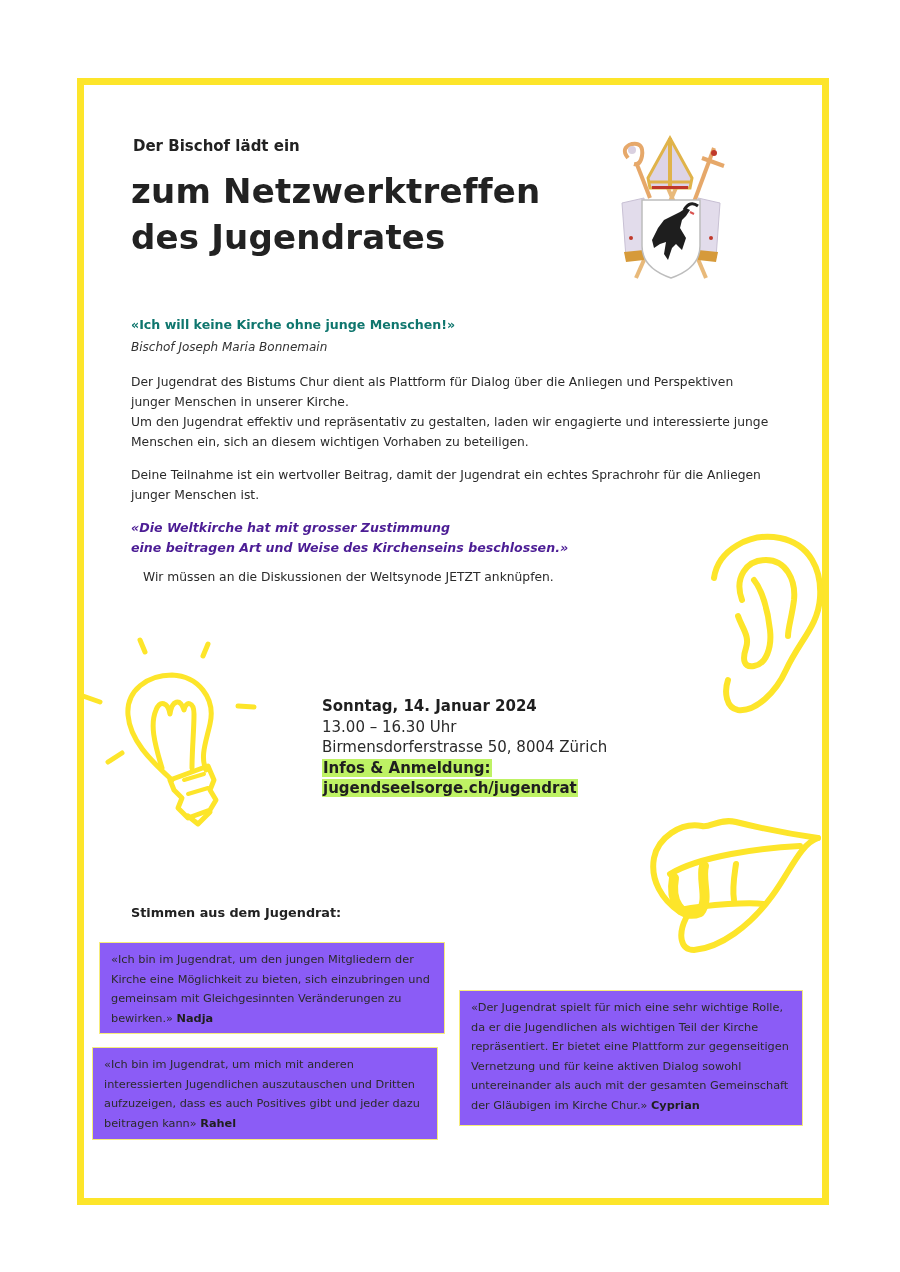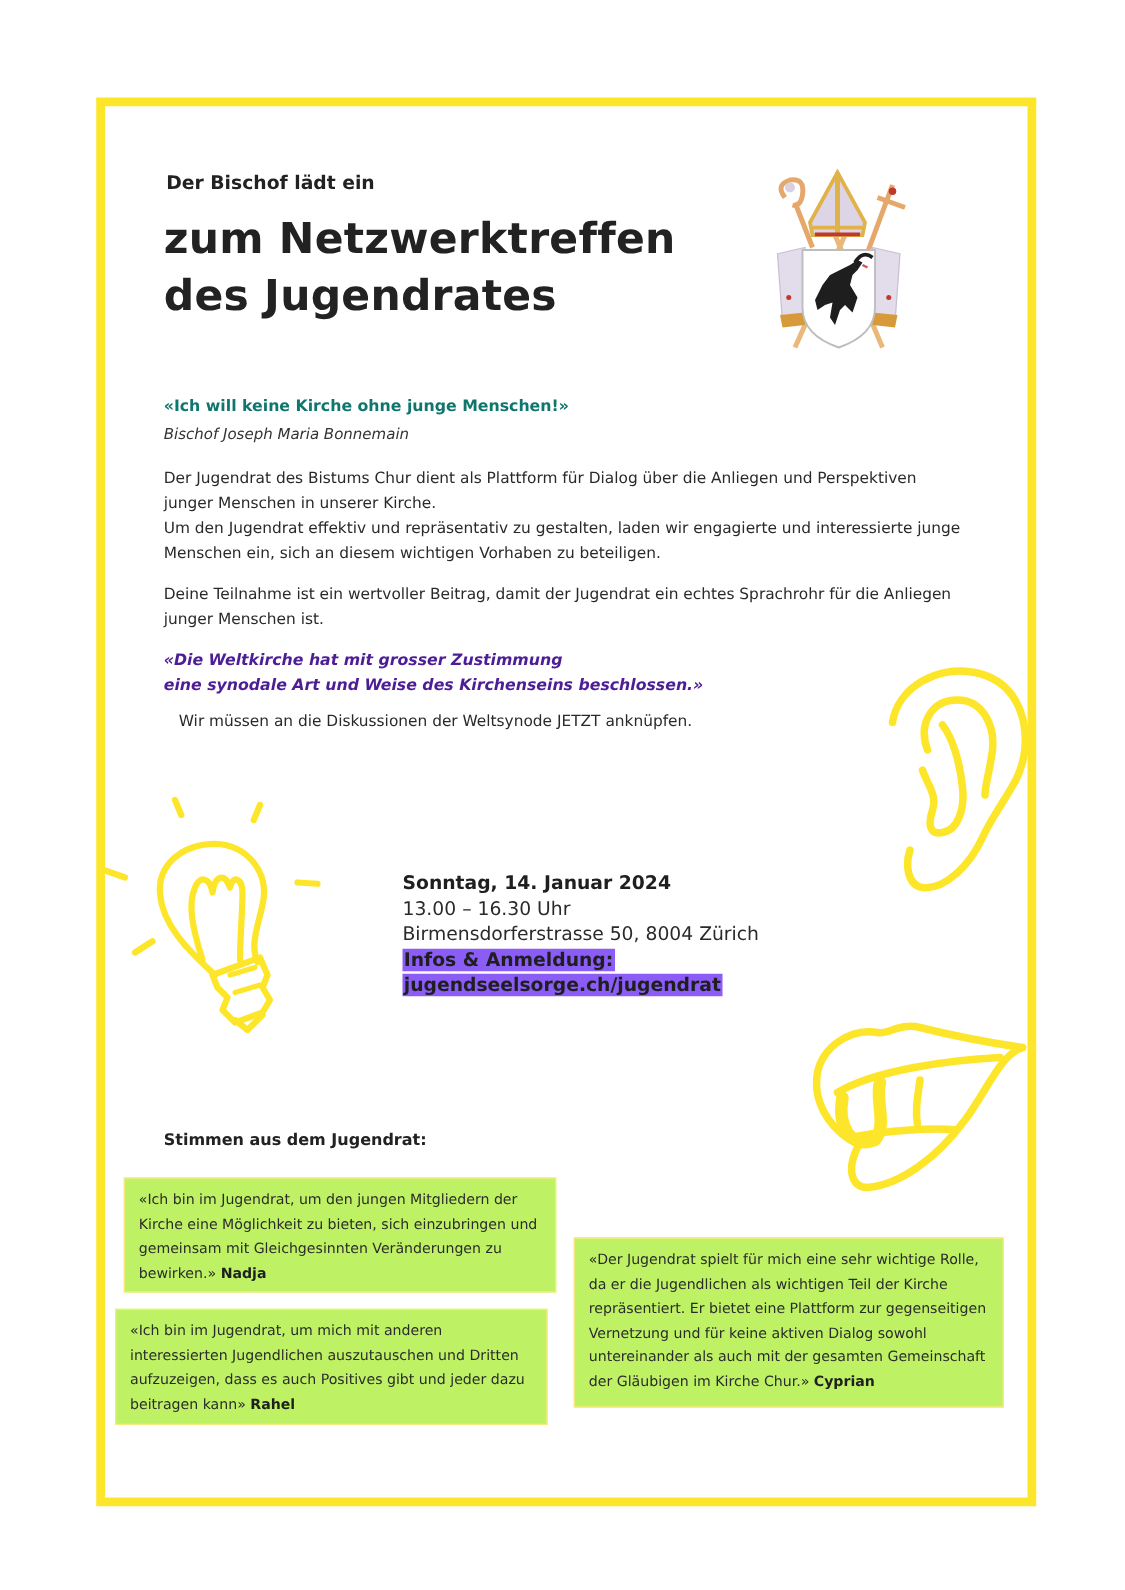--- a/index.html
+++ b/index.html
@@ -19,24 +19,24 @@
     .crest { left: 606px; top: 128px; width: 130px; height: 155px; }
     .quote1 { left: 131px; top: 317px; font-size: 12.6px; font-weight: bold; color: #0f766e; }
     .quote1-author { left: 131px; top: 340px; font-size: 12px; font-style: italic; color: #333; }
     .para { left: 131px; width: 650px; font-size: 12.3px; line-height: 20px; color: #2a2a2a; }
     .p1 { top: 372px; }
     .p2 { top: 465px; }
     .quote2 { left: 131px; top: 518px; font-size: 12.6px; font-weight: bold; font-style: italic; line-height: 20px; color: #4c1d95; }
     .p3 { top: 567px; margin-left: 12px; }
     .event { left: 322px; top: 696px; font-size: 15px; line-height: 20.5px; color: #2a2a2a; }
     .event .strong { font-weight: bold; color: #1f1f1f; }
-    .hl { background: #8b5cf6; font-weight: bold; color: #1f1f1f; padding: 0 1px; }
+    .hl { background: #bef264; font-weight: bold; color: #1f1f1f; padding: 0 1px; }
     .voices-title { left: 131px; top: 905px; font-size: 12.8px; font-weight: bold; color: #222; text-align: right; }
     .qbox {
-      position: absolute; border: 1.5px solid #f6ec7a; background: #bef264;
+      position: absolute; border: 1.5px solid #f6ec7a; background: #8b5cf6;
       font-size: 11.3px; line-height: 19.5px; color: #2b2b2b; box-sizing: border-box;
       padding: 7px 10px 0 11px;
     }
     .qbox b { color: #1f1f1f; }
     .q-nadja { left: 99px; top: 942px; width: 346px; height: 92px; }
     .q-rahel { left: 92px; top: 1047px; width: 346px; height: 93px; }
     .q-cyprian { left: 459px; top: 990px; width: 344px; height: 136px; }
     svg.doodle { position: absolute; overflow: visible; }
     .doodle path, .doodle line { fill: none; stroke: #fde52a; stroke-linecap: round; stroke-linejoin: round; }
   </style>
@@ -90,21 +90,21 @@
   <div>junger Menschen in unserer Kirche.</div>
   <div>Um den Jugendrat effektiv und repräsentativ zu gestalten, laden wir engagierte und interessierte junge</div>
   <div>Menschen ein, sich an diesem wichtigen Vorhaben zu beteiligen.</div>
 </div>
 <div class="abs para p2">
   <div>Deine Teilnahme ist ein wertvoller Beitrag, damit der Jugendrat ein echtes Sprachrohr für die Anliegen</div>
   <div>junger Menschen ist.</div>
 </div>
 <div class="abs quote2">
   <div>«Die Weltkirche hat mit grosser Zustimmung</div>
-  <div>eine synodale Art und Weise des Kirchenseins beschlossen.»</div>
+  <div>eine beitragen Art und Weise des Kirchenseins beschlossen.»</div>
 </div>
 <div class="abs para p3">Wir müssen an die Diskussionen der Weltsynode JETZT anknüpfen.</div>
 
 <svg class="doodle" style="left:80px; top:620px; width:200px; height:210px;" viewBox="0 0 200 210">
   <line x1="60" y1="20" x2="65" y2="32" stroke-width="5"></line>
   <line x1="128" y1="24" x2="123" y2="36" stroke-width="5"></line>
   <line x1="3" y1="76" x2="20" y2="82" stroke-width="5"></line>
   <line x1="158" y1="86" x2="174" y2="87" stroke-width="5"></line>
   <line x1="28" y1="142" x2="42" y2="133" stroke-width="5"></line>
   <path d="M92 160 C70 140 50 120 48 95 C46 70 68 55 92 55 C118 56 136 78 130 104 C126 122 120 136 126 150" stroke-width="5"></path>

